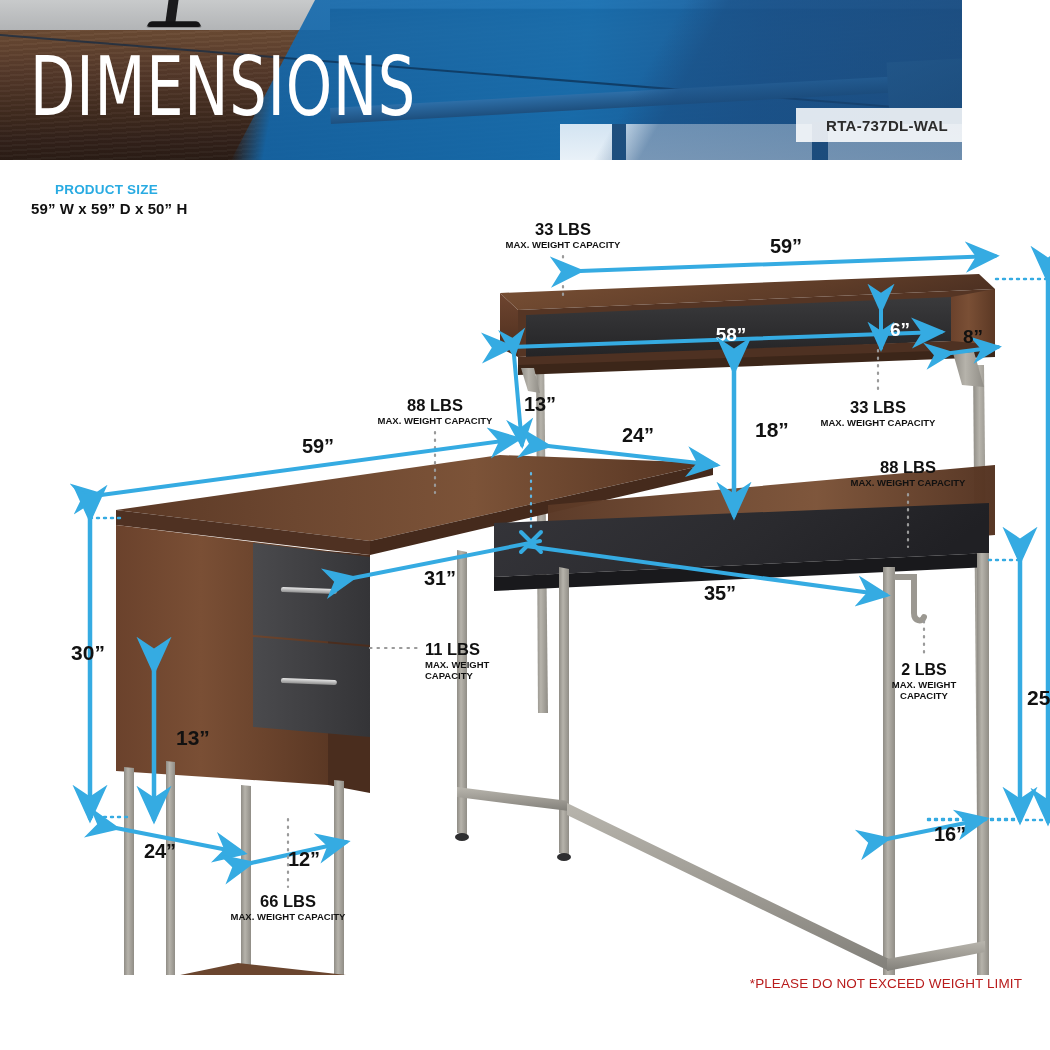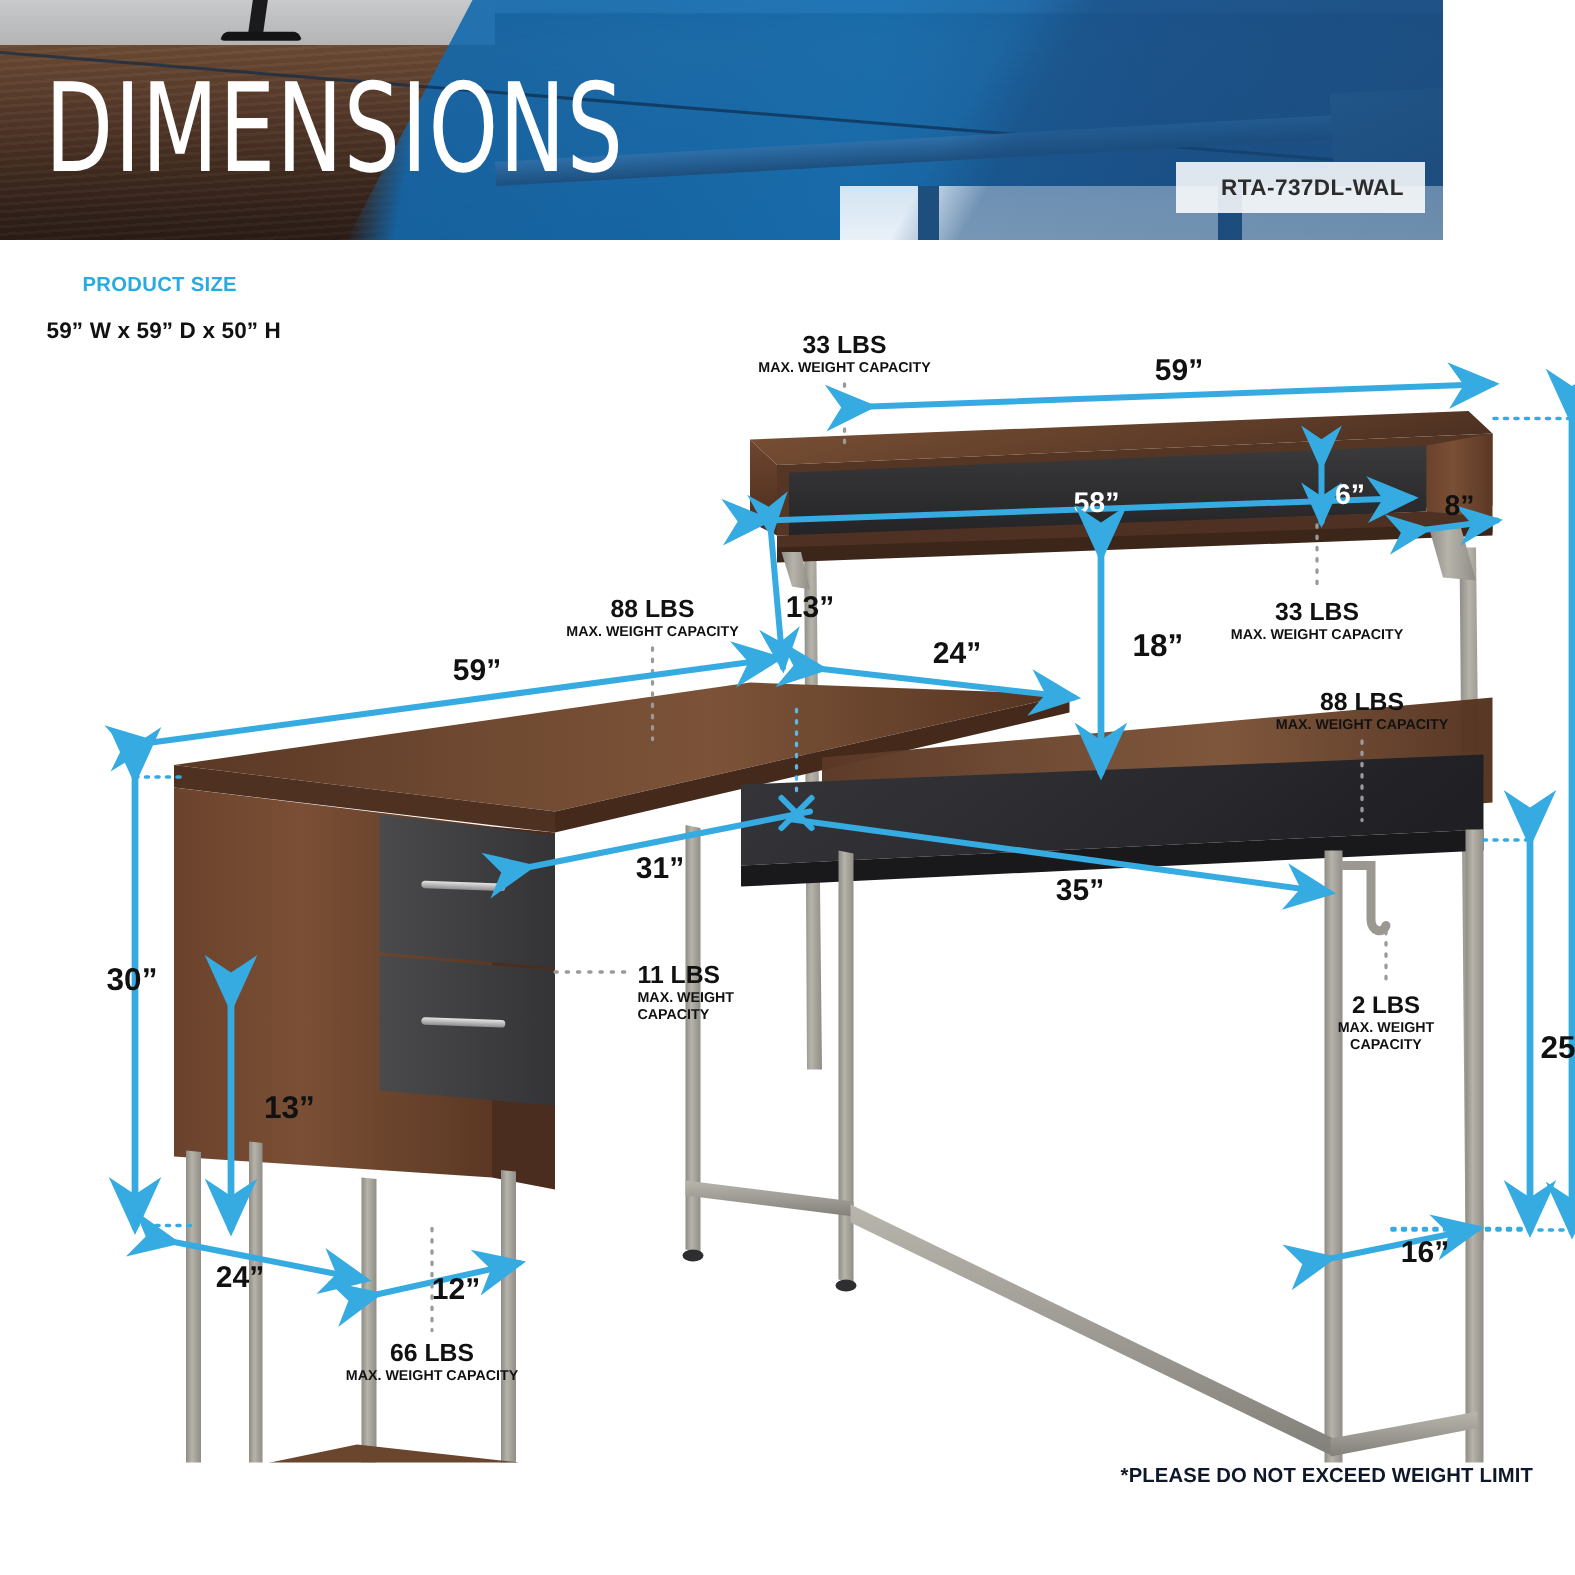--- a/index.html
+++ b/index.html
@@ -32,35 +32,35 @@
   .hero-lowerwhite{position:absolute;left:560px;top:124px;width:490px;height:36px;
     background:linear-gradient(180deg,#d3e4f2,#e9f1f8);}
   .hero-legA{position:absolute;left:612px;top:124px;width:14px;height:36px;background:#1f4f7d;}
   .hero-legB{position:absolute;left:812px;top:122px;width:16px;height:38px;background:#1f4f7d;}
   .hero-corner{position:absolute;left:888px;top:58px;width:170px;height:60px;
     background:linear-gradient(160deg,#2a6497,#1d4c79);transform:rotate(-3deg);}
   .hero-title{position:absolute;left:30px;top:46px;font-size:82px;line-height:82px;
     color:#fff;letter-spacing:1px;font-weight:300;
     font-family:"DejaVu Sans Condensed","Liberation Sans",sans-serif;
     transform:scaleX(.80);transform-origin:left top;white-space:nowrap;}
-  .sku{position:absolute;right:12px;top:108px;height:34px;padding:0 14px 0 30px;
+  .sku{position:absolute;right:0;top:108px;height:34px;padding:0 14px 0 30px;
     display:flex;align-items:center;background:rgba(255,255,255,.86);
     font-size:15px;font-weight:600;color:#2c2c2c;letter-spacing:.3px;}
 
   
   .psize-label{position:absolute;left:31px;top:182px;font-size:13.5px;font-weight:bold;
     color:#29abe2;letter-spacing:.2px;padding-left:24px;}
-  .psize-value{position:absolute;left:31px;top:212px;font-size:15px;font-weight:bold;color:#111;letter-spacing:.1px;}
+  .psize-value{position:absolute;left:31px;top:200px;font-size:15px;font-weight:bold;color:#111;letter-spacing:.1px;}
 
   
   .diagram{position:absolute;left:0;top:215px;width:1050px;height:760px;margin-left:48px;}
   svg{display:block;}
 
   
-  .footer-note{position:absolute;right:28px;top:976px;font-size:13.5px;font-weight:bold;color:#0f172a;letter-spacing:.1px;}
+  .footer-note{position:absolute;right:28px;top:976px;font-size:13.5px;font-weight:normal;color:#b91c1c;letter-spacing:.1px;}
 
   
   .lbs{font-family:"Liberation Sans",sans-serif;font-weight:bold;fill:#111;}
   .lbssub{font-family:"Liberation Sans",sans-serif;font-weight:bold;fill:#111;}
   .dim{font-family:"Liberation Sans",sans-serif;font-weight:bold;fill:#111;}
   .dimw{font-family:"Liberation Sans",sans-serif;font-weight:bold;fill:#fff;}
 </style>
 </head>
 <body>
 

